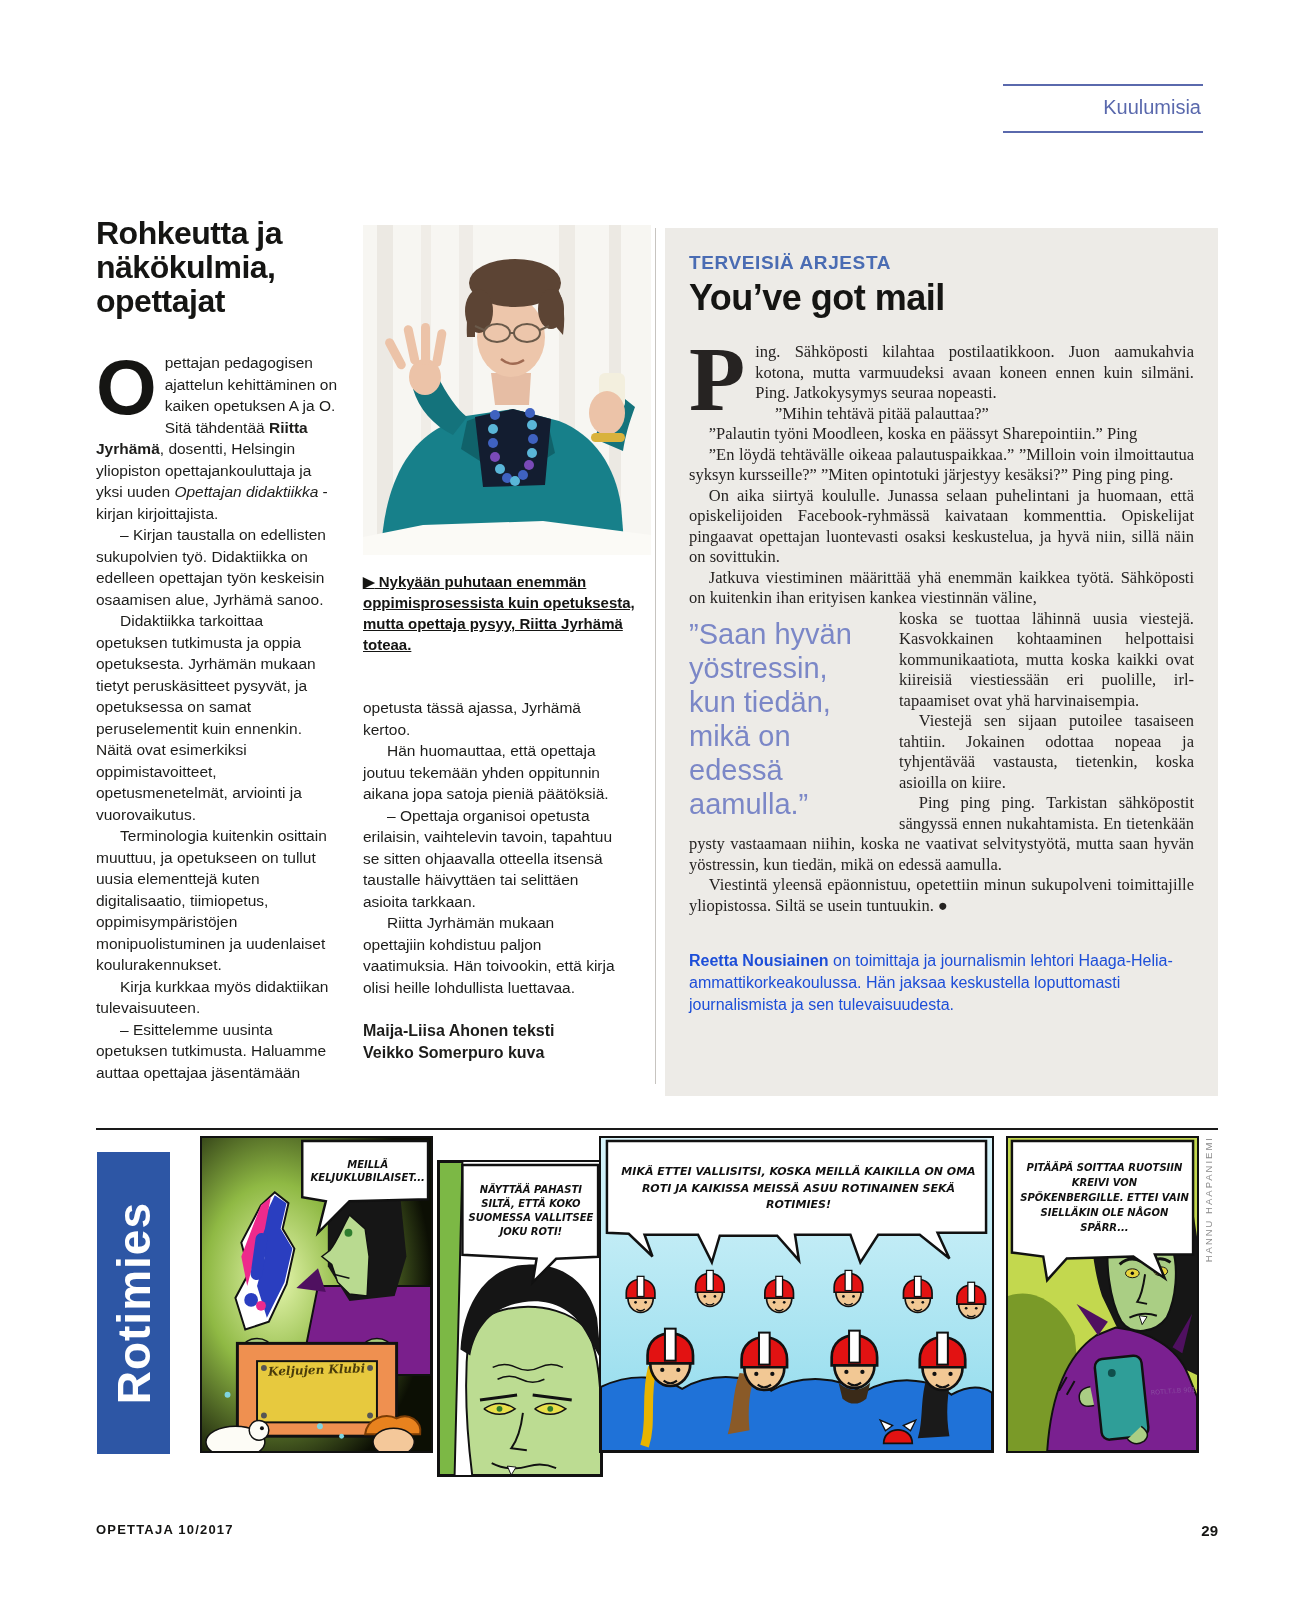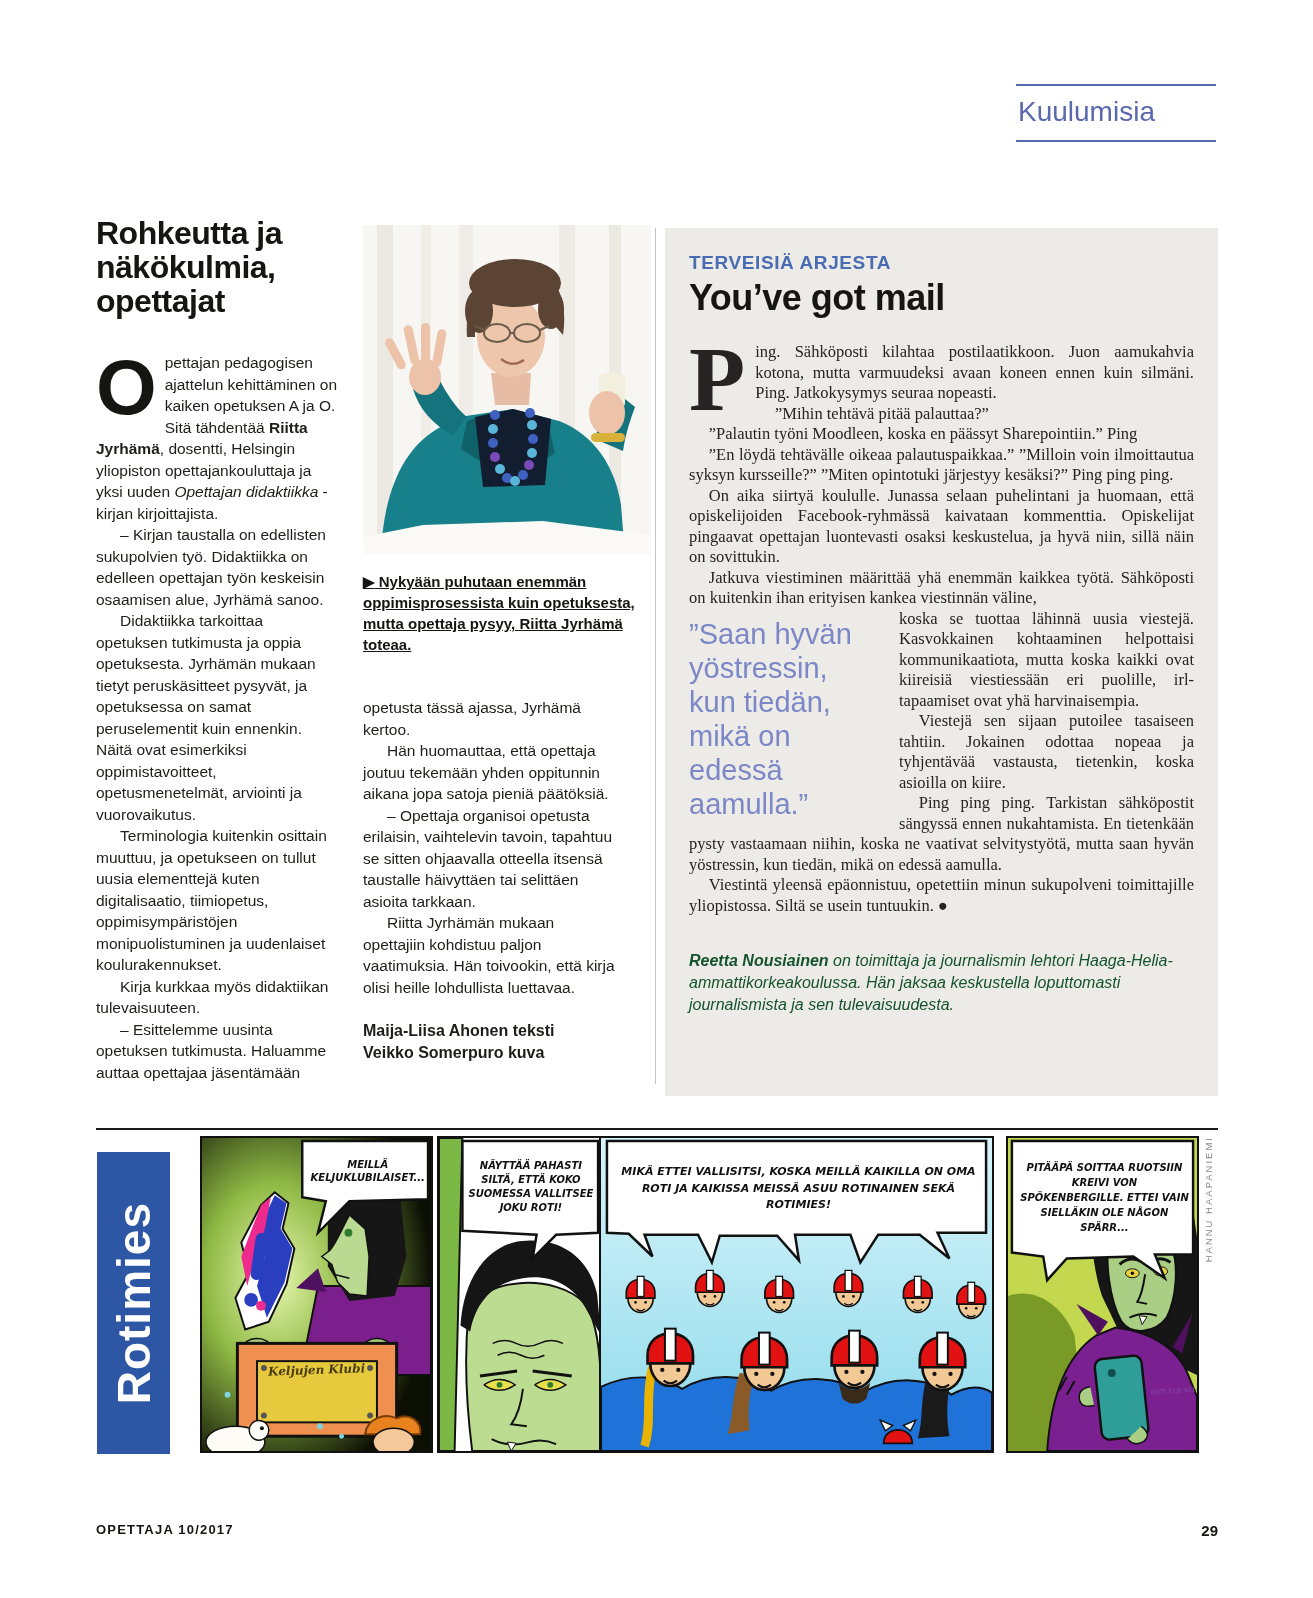--- a/index.html
+++ b/index.html
@@ -1,22 +1,22 @@
 <!DOCTYPE html>
 <html lang="fi"><head>
 <meta charset="utf-8">
 <style>
   html,body{margin:0;padding:0;background:#ffffff;}
   .page{position:relative;width:1313px;height:1598px;background:#fff;overflow:hidden;
         font-family:"Liberation Sans",sans-serif;color:#1d1d1b;}
 
   
-  .kuulumisia{position:absolute;top:84px;right:97px;width:196px;
+  .kuulumisia{position:absolute;top:84px;right:110px;width:196px;
     border-top:2px solid #5a69ad;border-bottom:2px solid #5a69ad;
-    padding:10px 2px 12px;text-align:left;color:#5a69ad;font-size:28px;}
+    padding:10px 2px 12px;text-align:right;color:#5a69ad;font-size:20px;}
 
   
   .col-left{position:absolute;left:96px;top:216px;width:242px;}
   .col-left h1{margin:0 0 34px 0;font-size:32px;line-height:34px;letter-spacing:-0.5px;font-weight:bold;color:#151513;}
   .bodytext p{margin:0;font-size:15.5px;line-height:21.5px;}
   .bodytext p.ind{text-indent:1.55em;}
   .dropcap-o{float:left;font-size:78px;line-height:62px;font-weight:bold;padding:4px 8px 0 0;color:#151513;}
 
   
   .col-mid{position:absolute;left:363px;top:225px;width:288px;}
@@ -31,33 +31,33 @@
            box-sizing:border-box;padding:24px 24px 0 24px;}
   .kicker{margin:0;font-size:19px;font-weight:bold;letter-spacing:0.6px;color:#4a6cb3;}
   .gb-title{margin:4px 0 24px 0;font-size:36px;line-height:40px;font-weight:bold;color:#151513;letter-spacing:-0.5px;}
   .serifbody p{margin:0;font-family:"Liberation Serif",serif;font-size:16.5px;line-height:20.5px;
                color:#262322;text-align:justify;}
   .serifbody p.ind{text-indent:1.2em;}
   .dropcap-p{float:left;font-family:"Liberation Serif",serif;font-size:92px;line-height:70px;
              font-weight:bold;padding:2px 10px 0 0;color:#262322;}
   .pullquote{float:left;width:188px;margin:8px 22px 4px 0;
              font-size:29px;line-height:34px;color:#7b87c7;}
-  .bio{margin:34px 0 0 0;font-size:16px;line-height:22px;color:#14532d;font-style:italic;}
+  .bio{margin:34px 0 0 0;font-size:16px;line-height:22px;color:#1d4ed8;}
   .bio b{font-weight:bold;}
 
   
   .comic-rule{position:absolute;left:96px;top:1128px;width:1122px;height:2px;background:#1a1a1a;}
   .strip-label{position:absolute;left:97px;top:1152px;width:73px;height:302px;background:#2d56a5;
                display:flex;align-items:center;justify-content:center;}
   .strip-label span{writing-mode:vertical-rl;transform:rotate(180deg);
                color:#fff;font-weight:bold;font-size:46px;letter-spacing:1px;}
   .panel{position:absolute;top:1136px;height:317px;border:2px solid #111;box-sizing:border-box;background:#fff;}
   .panel svg{position:absolute;left:0;top:0;width:100%;height:100%;}
   .p1{left:200px;width:233px;}
-  .p2{left:437px;width:166px;}
+  .p2{left:437px;width:166px;margin-top:24px;}
   .p3{left:599px;width:395px;}
   .p4{left:1006px;width:193px;}
   .bubble{position:absolute;display:flex;align-items:center;justify-content:center;text-align:center;
           font-family:"DejaVu Sans",sans-serif;font-style:italic;font-weight:bold;color:#111;}
   .b1{left:45%;top:2px;width:53%;height:58px;font-size:10px;line-height:1.35;padding:2px;}
   .b2{left:15%;top:2px;width:81%;height:90px;font-size:10px;line-height:1.4;padding:2px;}
   .b3{left:3%;top:4px;width:94%;height:90px;font-size:11px;line-height:1.5;padding:2px;}
   .b4{left:5%;top:2px;width:90%;height:110px;font-size:10px;line-height:1.5;padding:2px;}
   .plaque{position:absolute;left:27%;top:72%;width:46%;text-align:center;
           font-family:"DejaVu Serif",serif;font-style:italic;font-weight:bold;

